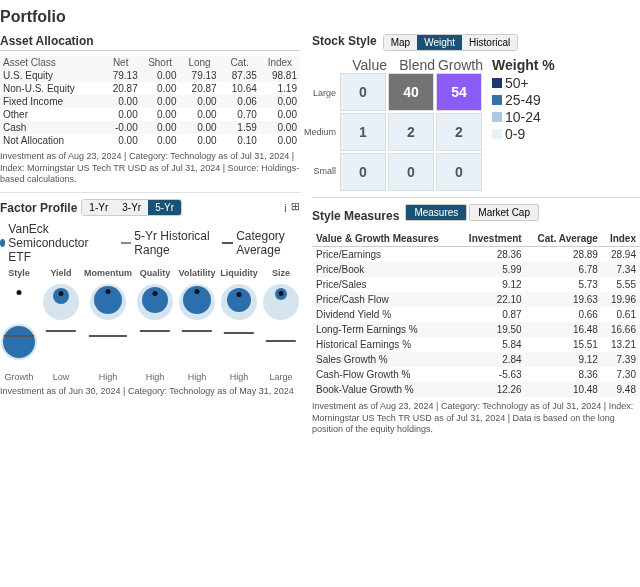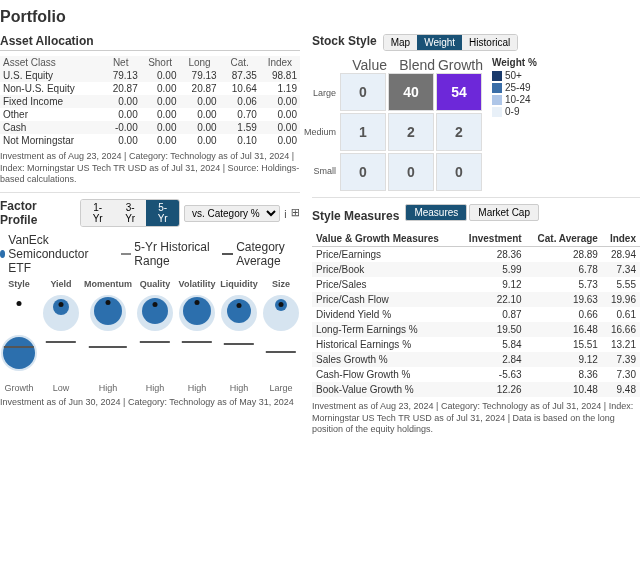--- a/index.html
+++ b/index.html
@@ -17,24 +17,24 @@
     .asset-table td { text-align: right; padding: 1px 3px; }
     .asset-table td:first-child { text-align: left; }
     .asset-table tr:nth-child(odd) { background: #f7f7f7; }
     .invest-note { font-size: 9px; color: #555; margin-top: 4px; line-height: 1.3; }
     
     .stock-style-header { display: flex; align-items: flex-start; gap: 6px; margin-bottom: 6px; }
     .tab-group { display: flex; border: 1px solid #ccc; border-radius: 3px; overflow: hidden; }
     .tab-btn { padding: 2px 7px; font-size: 10px; cursor: pointer; background: #f0f0f0; border: none; }
     .tab-btn.active { background: #1a5276; color: #fff; }
     .style-cell { display: flex; align-items: center; justify-content: center; font-size: 14px; font-weight: bold; color: #555; border: 1px solid #ddd; width: 46px; height: 38px; }
-    .style-cell.dark-blue { background: #6d28d9; color: #fff; }
+    .style-cell.dark-blue { background: #8b5cf6; color: #fff; }
     .style-cell.med-blue { background: #737373; color: #fff; }
     .style-cell.pale { background: #e8f0f8; color: #555; }
-    .legend-box { font-size: 10px; }
+    .legend-box { font-size: 14px; }
     .legend-title { font-weight: bold; margin-bottom: 2px; }
     .legend-item { display: flex; align-items: center; gap: 3px; margin-bottom: 1px; }
     .legend-color { width: 10px; height: 10px; display: inline-block; }
     
     .fp-header { display: flex; align-items: center; gap: 4px; margin-bottom: 6px; }
     .fp-select { font-size: 10px; padding: 1px 3px; border: 1px solid #ccc; border-radius: 2px; }
     .fp-icons { display: flex; gap: 4px; margin-left: auto; }
     .fp-icon { font-size: 11px; color: #555; cursor: pointer; }
     .fp-legend { display: flex; gap: 12px; font-size: 12px; margin-bottom: 4px; }
     .fp-legend-item { display: flex; align-items: center; gap: 3px; }
@@ -123,21 +123,21 @@
               </tr>
               <tr>
                 <td>Cash</td>
                 <td>-0.00</td>
                 <td>0.00</td>
                 <td>0.00</td>
                 <td>1.59</td>
                 <td>0.00</td>
               </tr>
               <tr>
-                <td>Not Morningstar</td>
+                <td>Not Allocation</td>
                 <td>0.00</td>
                 <td>0.00</td>
                 <td>0.00</td>
                 <td>0.10</td>
                 <td>0.00</td>
               </tr>
             </tbody>
         </table>
         <div class="invest-note">Investment as of Aug 23, 2024 | Category: Technology as of Jul 31, 2024 | Index: Morningstar US Tech TR USD as of Jul 31, 2024 | Source: Holdings-based calculations.</div>
       </div>
@@ -145,23 +145,20 @@
       <hr class="section-divider">
 
       <div>
         <div class="fp-header">
           <span class="section-title" style="border:none;margin:0;padding:0;">Factor Profile</span>
           <div class="tab-group">
             <button class="tab-btn">1-Yr</button>
             <button class="tab-btn">3-Yr</button>
             <button class="tab-btn active">5-Yr</button>
           </div>
-          <select class="fp-select">
-            <option>vs. Category %</option>
-          </select>
           <div class="fp-icons">
             <span class="fp-icon">ℹ</span>
             <span class="fp-icon">⊞</span>
           </div>
         </div>
         <div class="fp-legend">
           <div class="fp-legend-item">
             <span class="dot-blue"></span>
             <span>VanEck Semiconductor ETF</span>
           </div>

